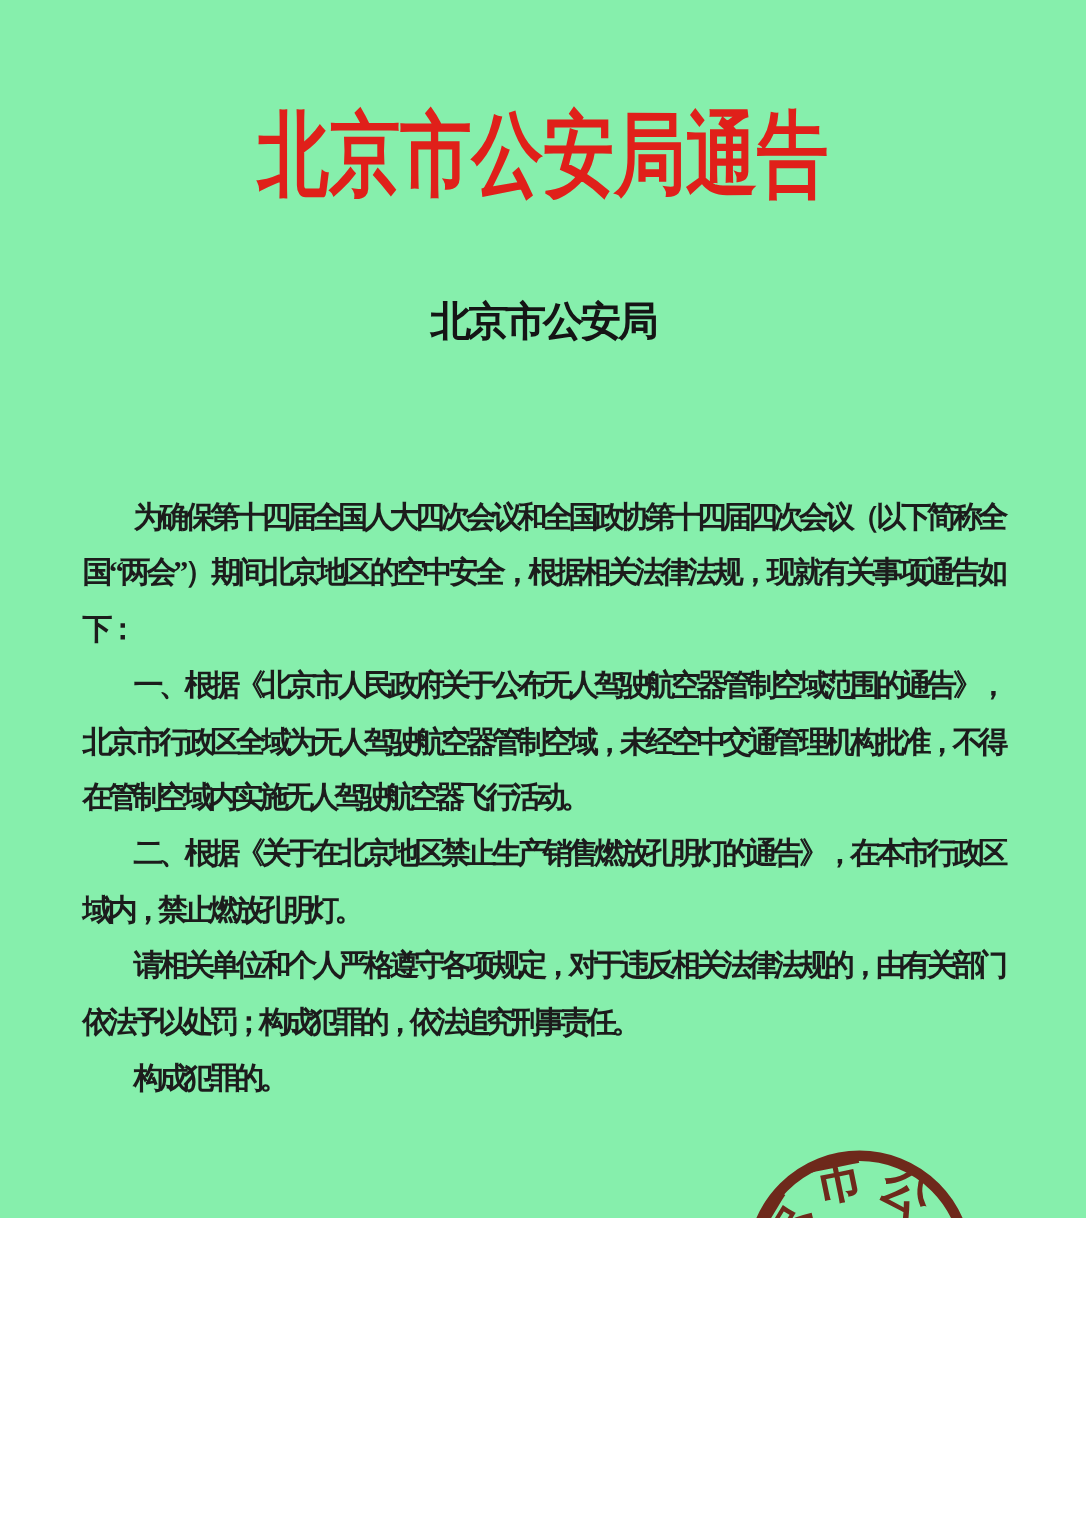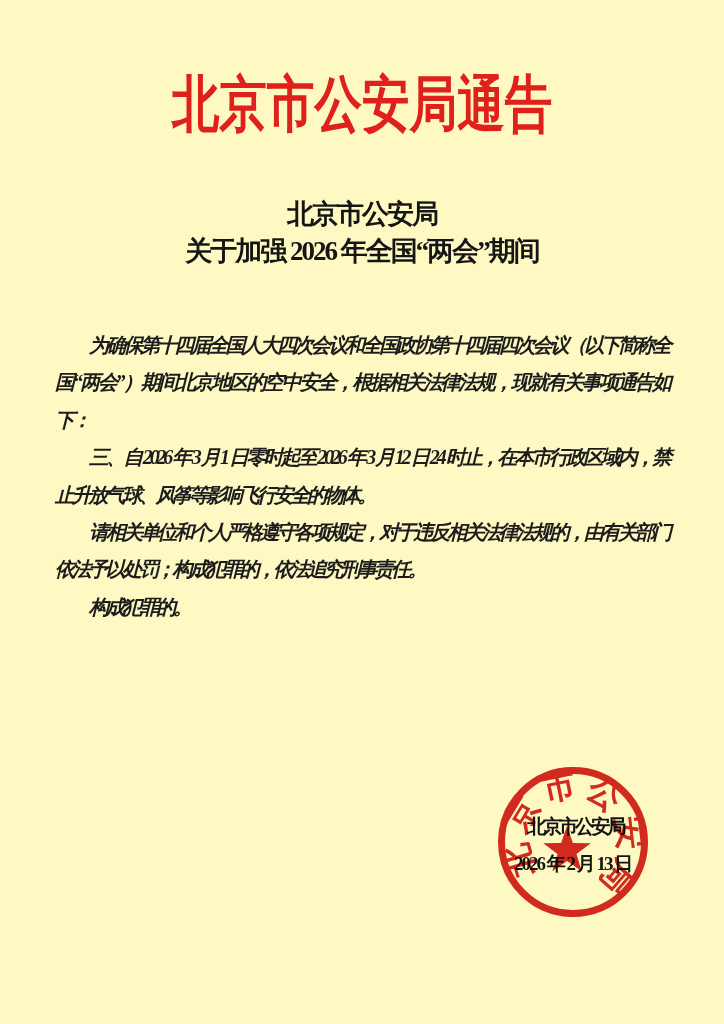--- a/index.html
+++ b/index.html
@@ -3,22 +3,22 @@
 <meta charset="utf-8">
 <style>
   html, body {
     margin: 0;
     padding: 0;
     background: #ffffff;
   }
   .page {
     position: relative;
     width: 724px;
-    height: 1024px;
-    background: #fef9c3;
+    height: 812px;
+    background: #86efac;
     overflow: hidden;
     font-family: "Liberation Serif", "DejaVu Serif", serif;
     color: #1c1c1c;
   }
   
   .banner {
     position: absolute;
     top: 74px;
     left: 0;
     width: 724px;
@@ -53,21 +53,20 @@
     position: absolute;
     top: 327px;
     left: 55px;
     width: 614px;
     font-size: 20px;
     font-weight: bold;
     line-height: 37.4px;
     letter-spacing: -3.2px;
     text-align: justify;
     color: #1c1c1c;
-    font-style: italic;
   }
   .doc-body p {
     margin: 0;
     text-indent: 34px;
   }
   
   .sig-issuer {
     position: absolute;
     left: 527px;
     top: 813px;
@@ -109,26 +108,26 @@
 <body>
 
 <div class="page">
 
   <h1 class="banner">
     <span class="banner-inner">北京市公安局通告</span>
   </h1>
 
   <div class="doc-heading">
     <div>北京市公安局</div>
-    <div>关于加强 2026 年全国“两会”期间</div>
   </div>
 
   <div class="doc-body">
     <p>为确保第十四届全国人大四次会议和全国政协第十四届四次会议（以下简称全国“两会”）期间北京地区的空中安全，根据相关法律法规，现就有关事项通告如下：</p>
-    <p>三、自 2026 年 3 月 1 日零时起至 2026 年 3 月 12 日 24 时止，在本市行政区域内，禁止升放气球、风筝等影响飞行安全的物体。</p>
+    <p>一、根据《北京市人民政府关于公布无人驾驶航空器管制空域范围的通告》，北京市行政区全域为无人驾驶航空器管制空域，未经空中交通管理机构批准，不得在管制空域内实施无人驾驶航空器飞行活动。</p>
+    <p>二、根据《关于在北京地区禁止生产销售燃放孔明灯的通告》，在本市行政区域内，禁止燃放孔明灯。</p>
     <p>请相关单位和个人严格遵守各项规定，对于违反相关法律法规的，由有关部门依法予以处罚；构成犯罪的，依法追究刑事责任。</p>
     <p>构成犯罪的。</p>
   </div>
 
   <div class="sig-issuer">北京市公安局</div>
 
   <div class="sig-date">2026 年 2 月 13 日</div>
 
   <svg class="seal" viewBox="0 0 160 160" xmlns="http://www.w3.org/2000/svg">
     <defs>

